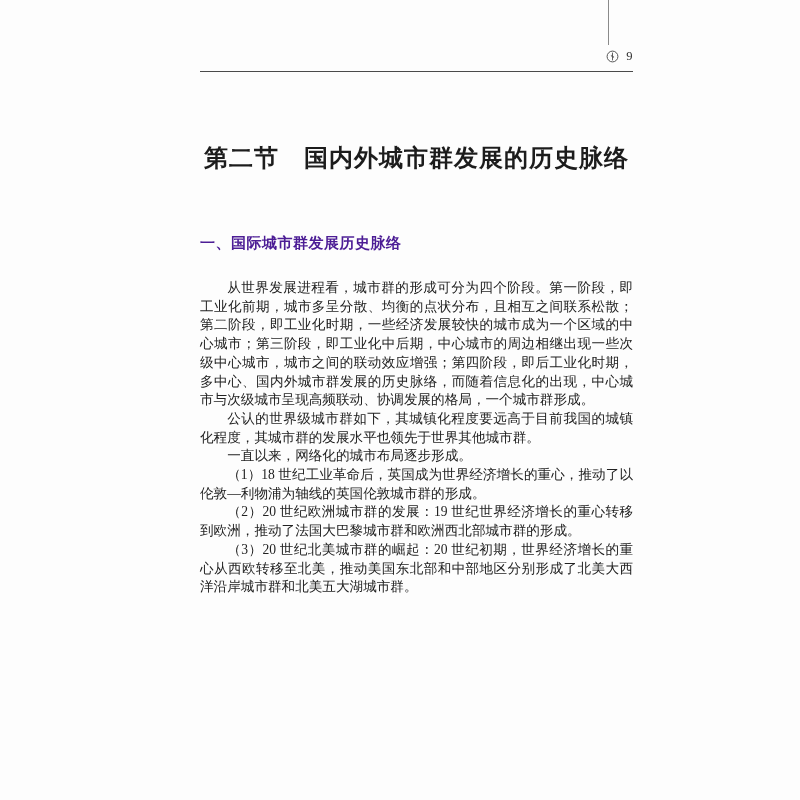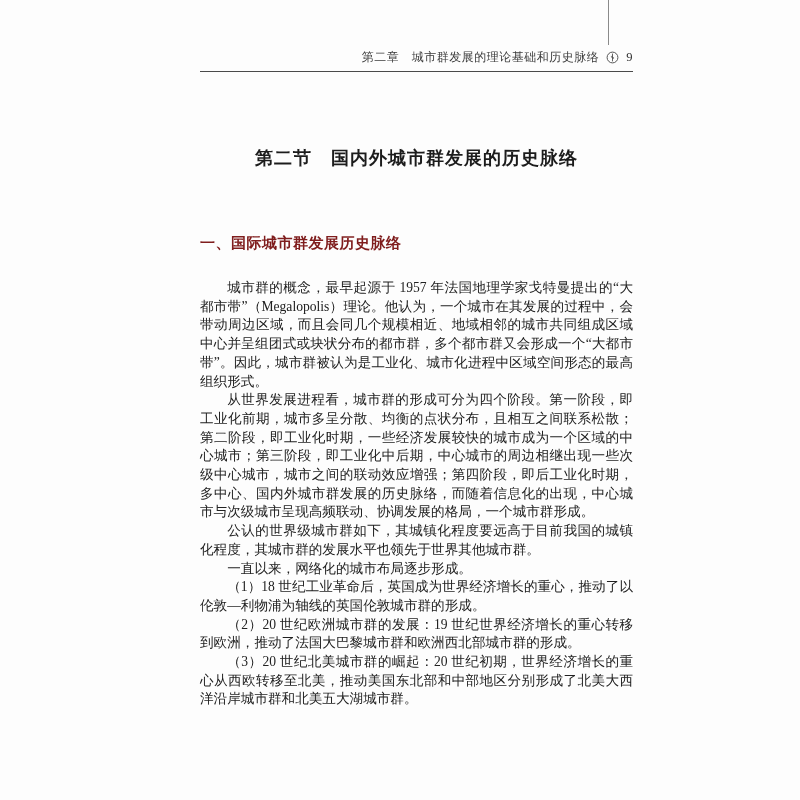--- a/index.html
+++ b/index.html
@@ -70,33 +70,33 @@
   .content {
     position: absolute;
     left: 200px;
     top: 0;
     width: 433px;
   }
   .section-title {
     margin: 147px 0 0;
     font-family: "Liberation Sans", sans-serif;
     font-weight: 700;
-    font-size: 18px;
+    font-size: 24px;
     line-height: 22px;
     text-align: center;
     color: #1c1c1c;
     letter-spacing: 1px;
   }
   .subsection-title {
     margin: 64px 0 0;
     font-family: "Liberation Sans", sans-serif;
     font-weight: 700;
     font-size: 15px;
     line-height: 19px;
-    color: #7f1d1d;
+    color: #4c1d95;
     letter-spacing: 0.5px;
   }
   .body-text {
     margin-top: 27px;
     font-family: "Liberation Serif", serif;
     font-size: 13.6px;
     line-height: 18.7px;
     color: #212121;
     text-align: justify;
   }
@@ -106,40 +106,38 @@
   }
 </style>
 </head>
 <body>
 
 <div class="page">
 
   <div class="top-vertical-line"></div>
 
   <header class="running-header">
-    <span>第二章　城市群发展的理论基础和历史脉络</span>
     <span class="ornament">
       <svg width="13" height="13" viewBox="0 0 13 13" aria-hidden="true">
         <circle cx="6.5" cy="6.5" r="5.4" fill="none" stroke="#555" stroke-width="1"></circle>
         <path d="M6.5 3 V10 M6.5 5.2 C5 4.6 4.6 6.8 6.5 6.6 M6.5 7.6 C8 8.2 8.4 6 6.5 6.2" fill="none" stroke="#555" stroke-width="0.9" stroke-linecap="round"></path>
       </svg>
     </span>
     <span class="page-number">9</span>
   </header>
 
   <div class="header-rule"></div>
 
   <main class="content">
 
     <h1 class="section-title">第二节　国内外城市群发展的历史脉络</h1>
 
     <h2 class="subsection-title">一、国际城市群发展历史脉络</h2>
 
     <div class="body-text">
-      <p>城市群的概念，最早起源于 1957 年法国地理学家戈特曼提出的“大都市带”（Megalopolis）理论。他认为，一个城市在其发展的过程中，会带动周边区域，而且会同几个规模相近、地域相邻的城市共同组成区域中心并呈组团式或块状分布的都市群，多个都市群又会形成一个“大都市带”。因此，城市群被认为是工业化、城市化进程中区域空间形态的最高组织形式。</p>
       <p>从世界发展进程看，城市群的形成可分为四个阶段。第一阶段，即工业化前期，城市多呈分散、均衡的点状分布，且相互之间联系松散；第二阶段，即工业化时期，一些经济发展较快的城市成为一个区域的中心城市；第三阶段，即工业化中后期，中心城市的周边相继出现一些次级中心城市，城市之间的联动效应增强；第四阶段，即后工业化时期，多中心、国内外城市群发展的历史脉络，而随着信息化的出现，中心城市与次级城市呈现高频联动、协调发展的格局，一个城市群形成。</p>
       <p>公认的世界级城市群如下，其城镇化程度要远高于目前我国的城镇化程度，其城市群的发展水平也领先于世界其他城市群。</p>
       <p>一直以来，网络化的城市布局逐步形成。</p>
       <p>（1）18 世纪工业革命后，英国成为世界经济增长的重心，推动了以伦敦—利物浦为轴线的英国伦敦城市群的形成。</p>
       <p>（2）20 世纪欧洲城市群的发展：19 世纪世界经济增长的重心转移到欧洲，推动了法国大巴黎城市群和欧洲西北部城市群的形成。</p>
       <p>（3）20 世纪北美城市群的崛起：20 世纪初期，世界经济增长的重心从西欧转移至北美，推动美国东北部和中部地区分别形成了北美大西洋沿岸城市群和北美五大湖城市群。</p>
     </div>
 
   </main>
 

